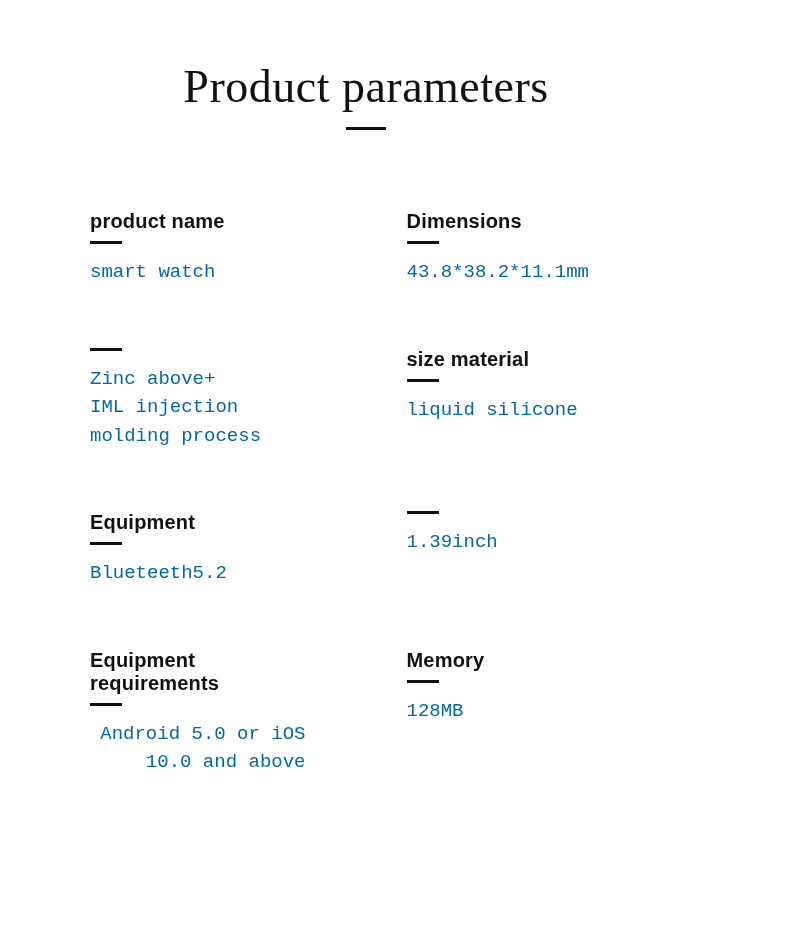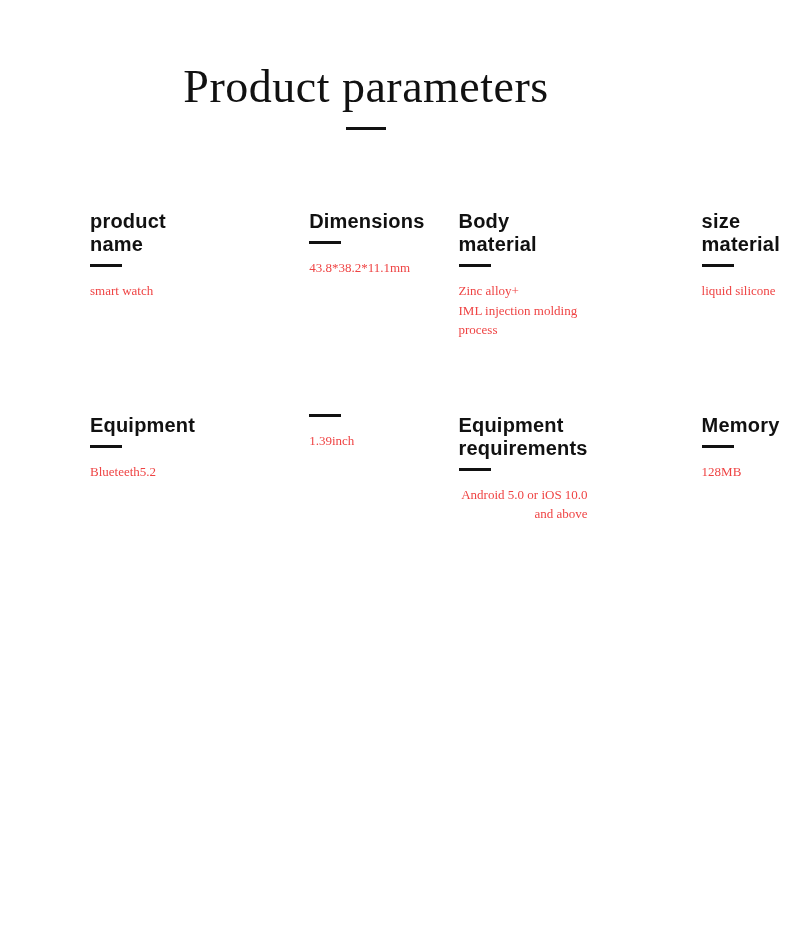--- a/index.html
+++ b/index.html
@@ -37,22 +37,22 @@
 
     .title-underline {
       width: 40px;
       height: 3px;
       background: #111111;
       margin: 0 auto;
     }
 
     .params-grid {
       display: grid;
-      grid-template-columns: 1fr 1fr 1fr 1fr;
-      gap: 14px;
+      grid-template-columns: 1fr 1fr;
+      gap: 1px;
       margin-top: 30px;
     }
 
     .param-cell {
       padding: 30px 20px 30px 0;
     }
 
     .param-cell:nth-child(odd) {
       padding-right: 60px;
       padding-left: 10px;
@@ -72,24 +72,24 @@
     }
 
     .param-label-underline {
       width: 32px;
       height: 3px;
       background: #111111;
       margin-bottom: 14px;
     }
 
     .param-value {
-      font-size: 13px;
+      font-size: 19px;
       font-weight: 400;
-      font-family: Liberation Serif, serif;
-      color: #ef4444;
+      font-family: Liberation Mono, monospace;
+      color: #0369a1;
       line-height: 1.5;
     }
   </style>
 </head>
 <body>
 
 <div class="page-container">
 
   <div class="page-title-section">
     <h1 class="page-title">Product parameters</h1>
@@ -101,23 +101,22 @@
         <div class="param-label">product name</div>
         <div class="param-label-underline"></div>
         <div class="param-value" style="white-space: pre-line;">smart watch</div>
       </div>
       <div class="param-cell">
         <div class="param-label">Dimensions</div>
         <div class="param-label-underline"></div>
         <div class="param-value" style="white-space: pre-line;">43.8*38.2*11.1mm</div>
       </div>
       <div class="param-cell">
-        <div class="param-label">Body material</div>
         <div class="param-label-underline"></div>
-        <div class="param-value" style="white-space: pre-line;">Zinc alloy+
+        <div class="param-value" style="white-space: pre-line;">Zinc above+
 IML injection molding process</div>
       </div>
       <div class="param-cell">
         <div class="param-label">size material</div>
         <div class="param-label-underline"></div>
         <div class="param-value" style="white-space: pre-line;">liquid silicone</div>
       </div>
       <div class="param-cell">
         <div class="param-label">Equipment</div>
         <div class="param-label-underline"></div>

